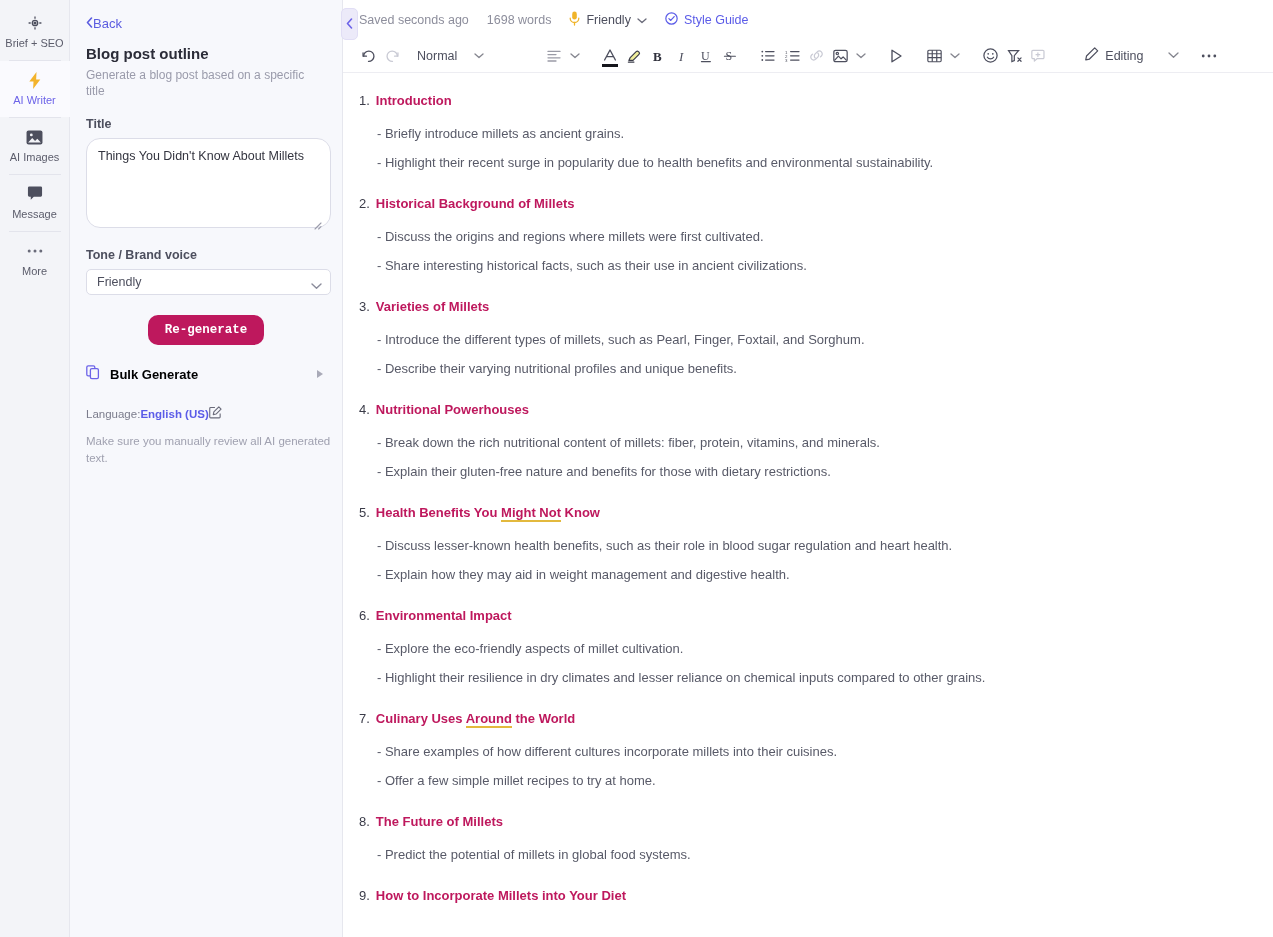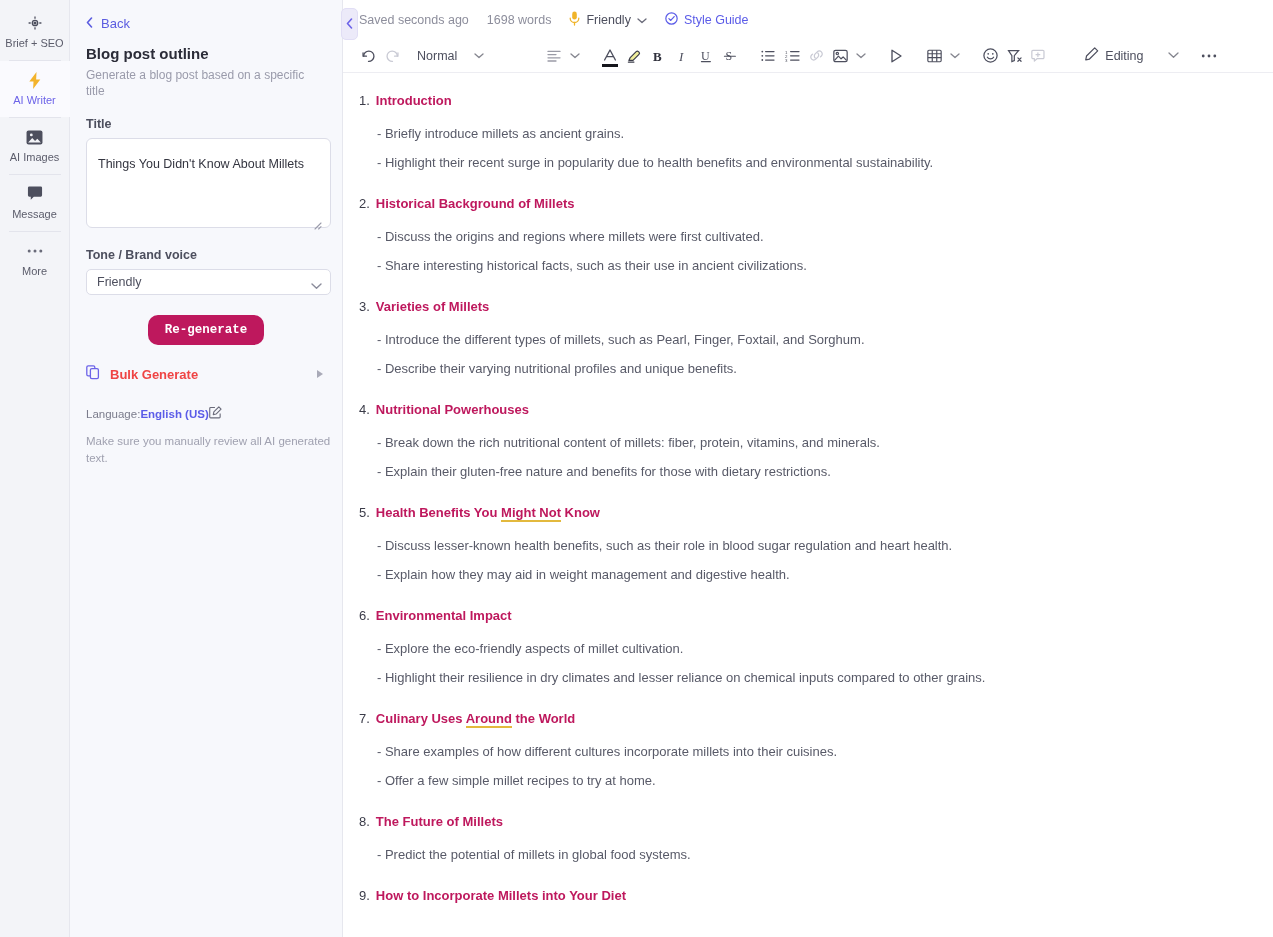--- a/index.html
+++ b/index.html
@@ -54,31 +54,31 @@
   }
   .collapse-btn {
     position: absolute; right: -16px; top: 8px;
     width: 17px; height: 32px; border-radius: 5px;
     background: #eceaf9; border: 1px solid #e1def5;
     display: flex; align-items: center; justify-content: center;
     color: #6c63e8; font-size: 11px; cursor: pointer; z-index: 6;
   }
   .panel-body { padding: 16px 16px 0 16px; }
   .back-row {
-    display: flex; align-items: center; gap: 8px;
+    display: flex; align-items: center; 
     color: #5b5ce0; font-size: 13px; cursor: pointer; margin-bottom: 14px;
   }
   .tpl-title { font-size: 15px; font-weight: bold; color: #2b2c38; margin-bottom: 5px; }
   .tpl-desc { font-size: 12px; color: #9a9bab; line-height: 16px; margin-bottom: 18px; }
   .field-label { font-size: 12.5px; color: #4d4f5e; font-weight: bold; margin-bottom: 7px; }
   .ta-wrap { position: relative; margin-bottom: 16px; }
   textarea.title-input {
     width: 245px; height: 90px; resize: none;
-    border: 1px solid #dcdde8; border-radius: 6px;
-    background: #ffffff; padding: 17px 11px;
+    border: 1px solid #dcdde8; border-radius: 14px;
+    background: #ffffff; padding: 9px 11px;
     font-family: "Liberation Sans", sans-serif;
     font-size: 12.5px; color: #33343f; line-height: 17px;
     outline: none;
   }
   .resize-grip {
     position: absolute; right: 4px; bottom: 6px;
     width: 10px; height: 10px; pointer-events: none; color: #9b9cab;
   }
   .select-wrap { position: relative; width: 245px; margin-bottom: 20px; }
   .select-box {
@@ -91,21 +91,21 @@
   .regen-row { display: flex; justify-content: center; margin-bottom: 16px; }
   .regen-btn {
     background: #be185d; color: #ffffff; border: none; border-radius: 10px;
     padding: 8px 17px; font-size: 12.5px; font-weight: bold; cursor: pointer;
     font-family: Liberation Mono, monospace;
   }
   .bulk-row {
     display: flex; align-items: center; gap: 10px;
     padding: 4px 2px 4px 0; margin-bottom: 18px; cursor: pointer;
   }
-  .bulk-label { font-size: 13px; color: #ef4444; font-weight: bold; flex: 1; }
+  .bulk-label { font-size: 13px; color: #000000; font-weight: bold; flex: 1; }
   .bulk-arrow { color: #a9aab8; font-size: 9px; }
   .lang-row { display: flex; align-items: center; gap: 0; font-size: 11.5px; color: #7b7c8c; margin-bottom: 12px; }
   .lang-val { color: #5b5ce8; font-weight: bold; }
   .disclaimer { font-size: 11.5px; color: #a0a1b0; line-height: 17px; width: 245px; }
 
   
   .editor { flex: 1; display: flex; flex-direction: column; background: #ffffff; min-width: 0; }
   .status-bar {
     height: 39px; display: flex; align-items: center; gap: 18px;
     padding: 18px 16px; font-size: 12.5px; color: #8d8e9c;

